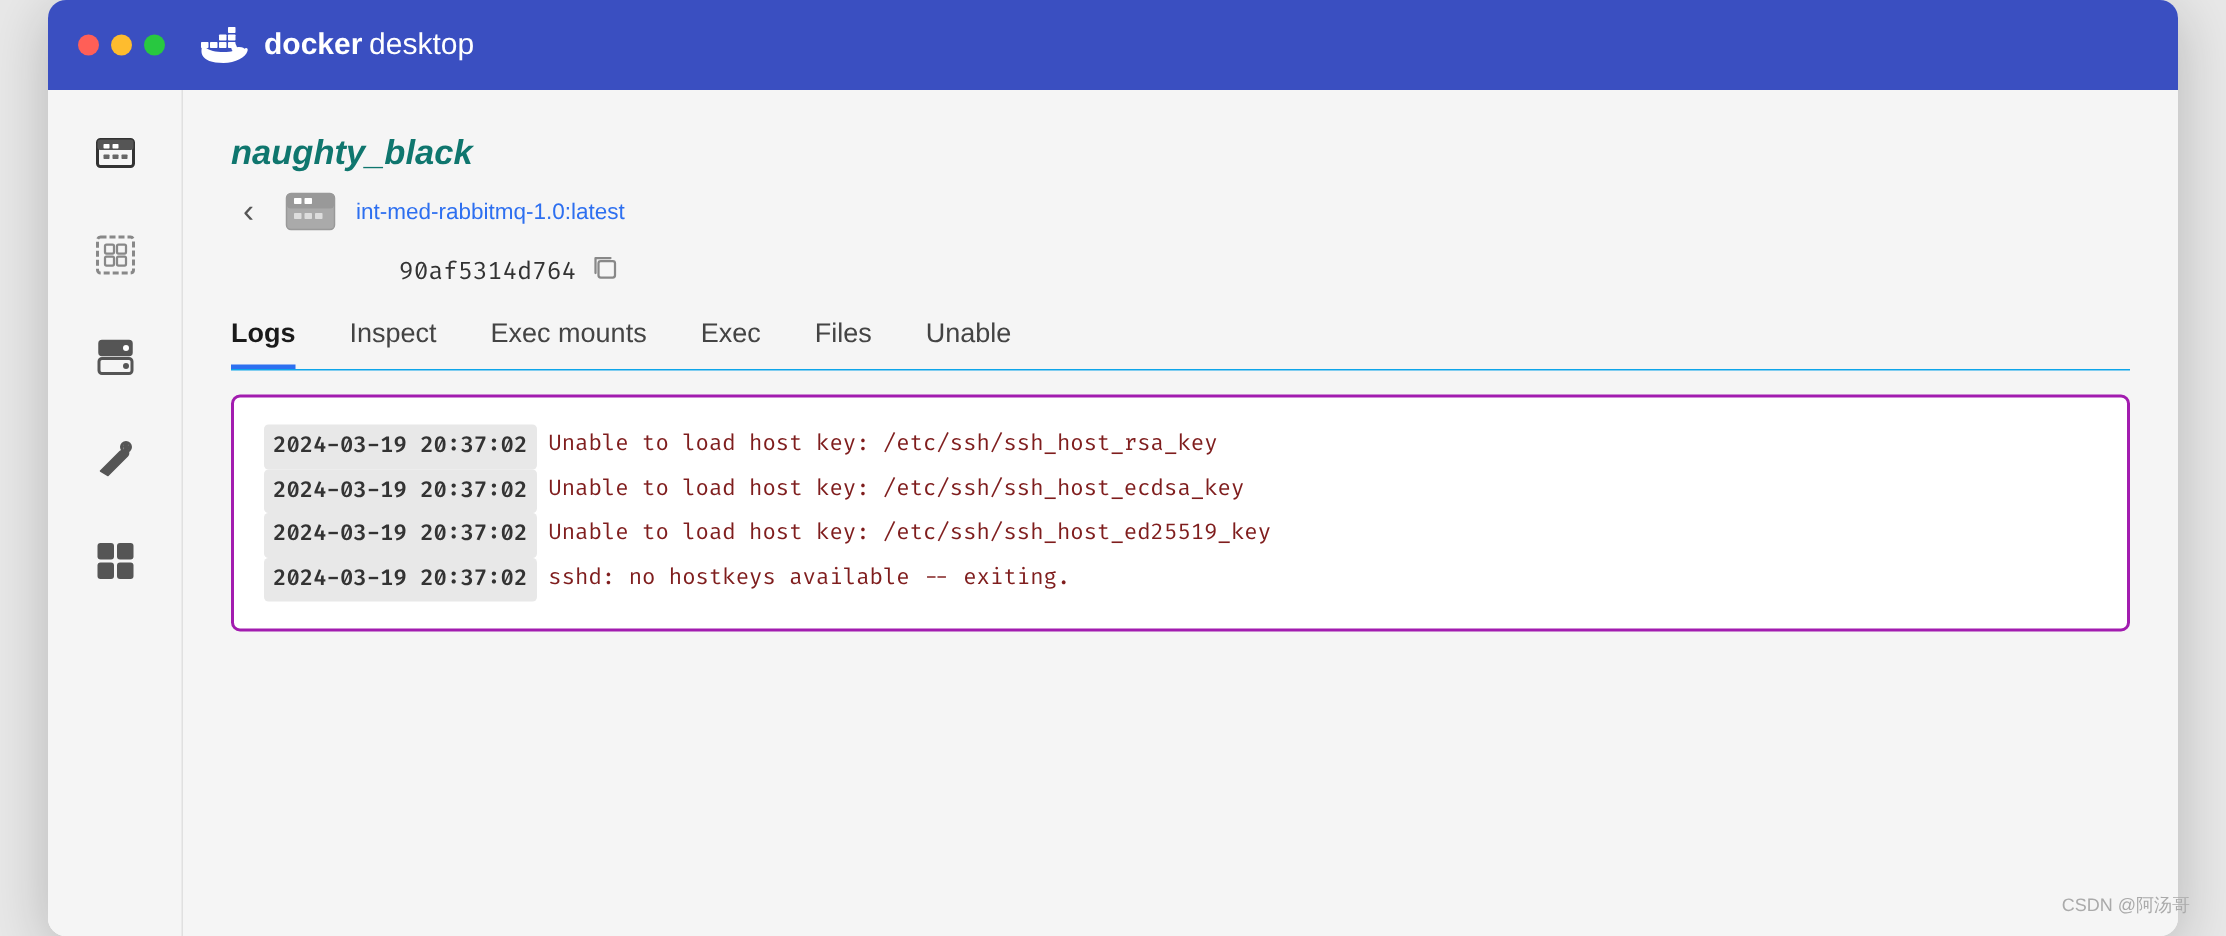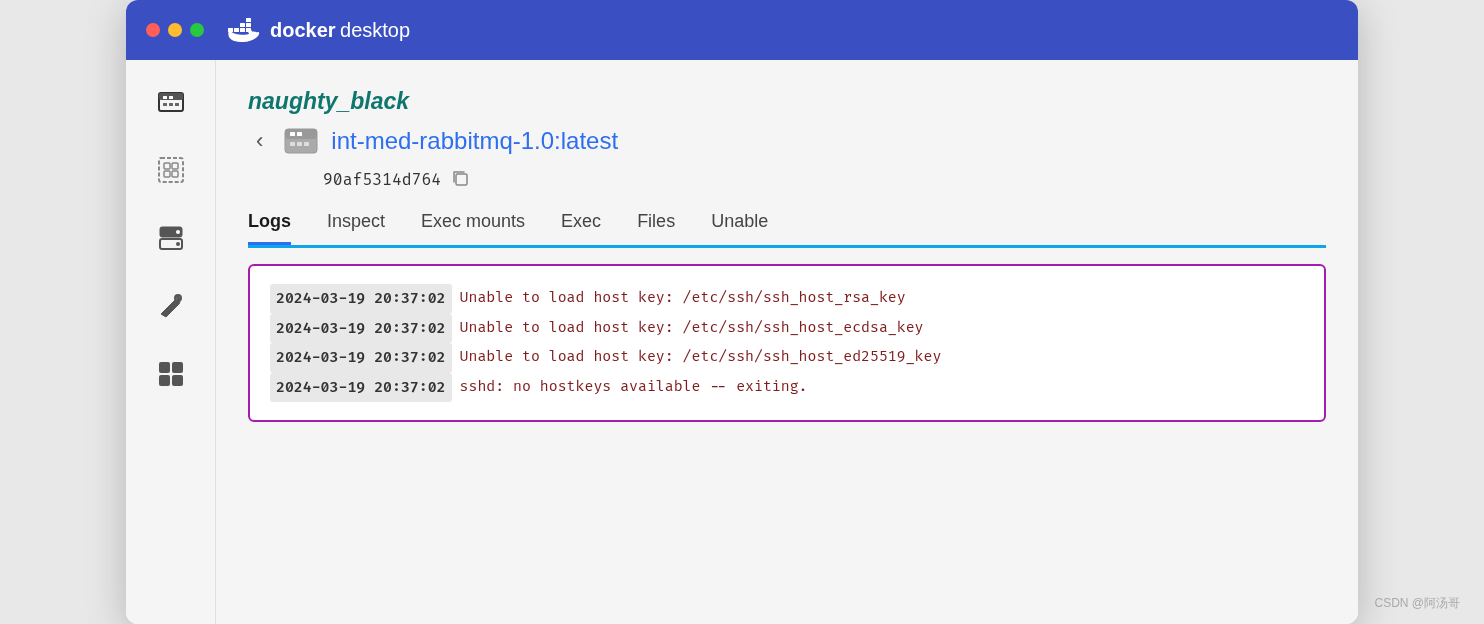--- a/index.html
+++ b/index.html
@@ -7,21 +7,21 @@
     body {
       background: #e8e8e8;
       display: flex;
       align-items: center;
       justify-content: center;
       min-height: 100vh;
       font-family: -apple-system, BlinkMacSystemFont, "Segoe UI", Helvetica, Arial, sans-serif;
     }
 
     .window {
-      width: 1232px;
+      width: 1420px;
       background: #f5f5f5;
       border-radius: 12px;
       overflow: hidden;
       box-shadow: 0 8px 40px rgba(0,0,0,0.22);
     }
 
     
     .title-bar {
       background: #3a4fc1;
       height: 60px;
@@ -127,49 +127,49 @@
     }
 
     .container-icon {
       width: 36px;
       height: 36px;
       color: #888;
     }
 
     .container-image-link {
       color: #2d6ff0;
-      font-size: 24px;
+      font-size: 15px;
       text-decoration: none;
       font-weight: 400;
     }
 
     .container-id-row {
       display: flex;
       align-items: center;
       gap: 10px;
-      margin-left: 75px;
+      margin-left: 112px;
     }
 
     .container-id {
       font-family: "SF Mono", "Fira Code", "Consolas", monospace;
       font-size: 16px;
       color: #333;
     }
 
     .copy-icon {
       cursor: pointer;
       color: #888;
       font-size: 16px;
     }
 
     
     .tabs {
       display: flex;
       gap: 36px;
-      border-bottom: 3px solid #0ea5e9;
+      border-bottom: 1px solid #0ea5e9;
       margin-bottom: 0;
     }
 
     .tab {
       font-size: 18px;
       color: #444;
       cursor: pointer;
       padding-bottom: 10px;
       border-bottom: 3px solid transparent;
       font-weight: 400;

